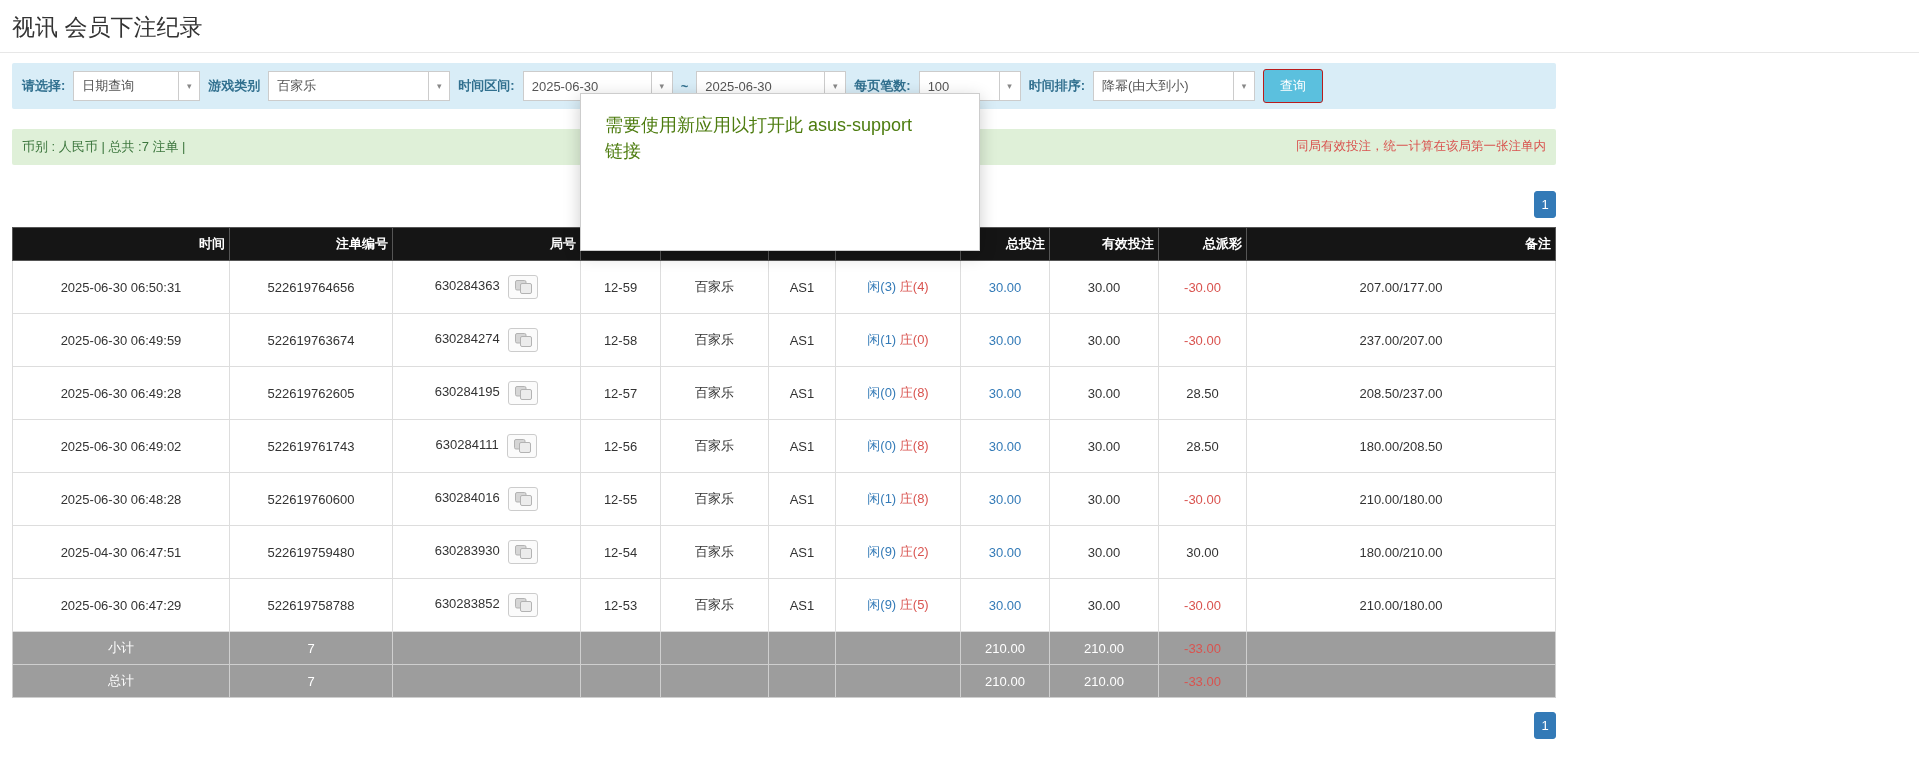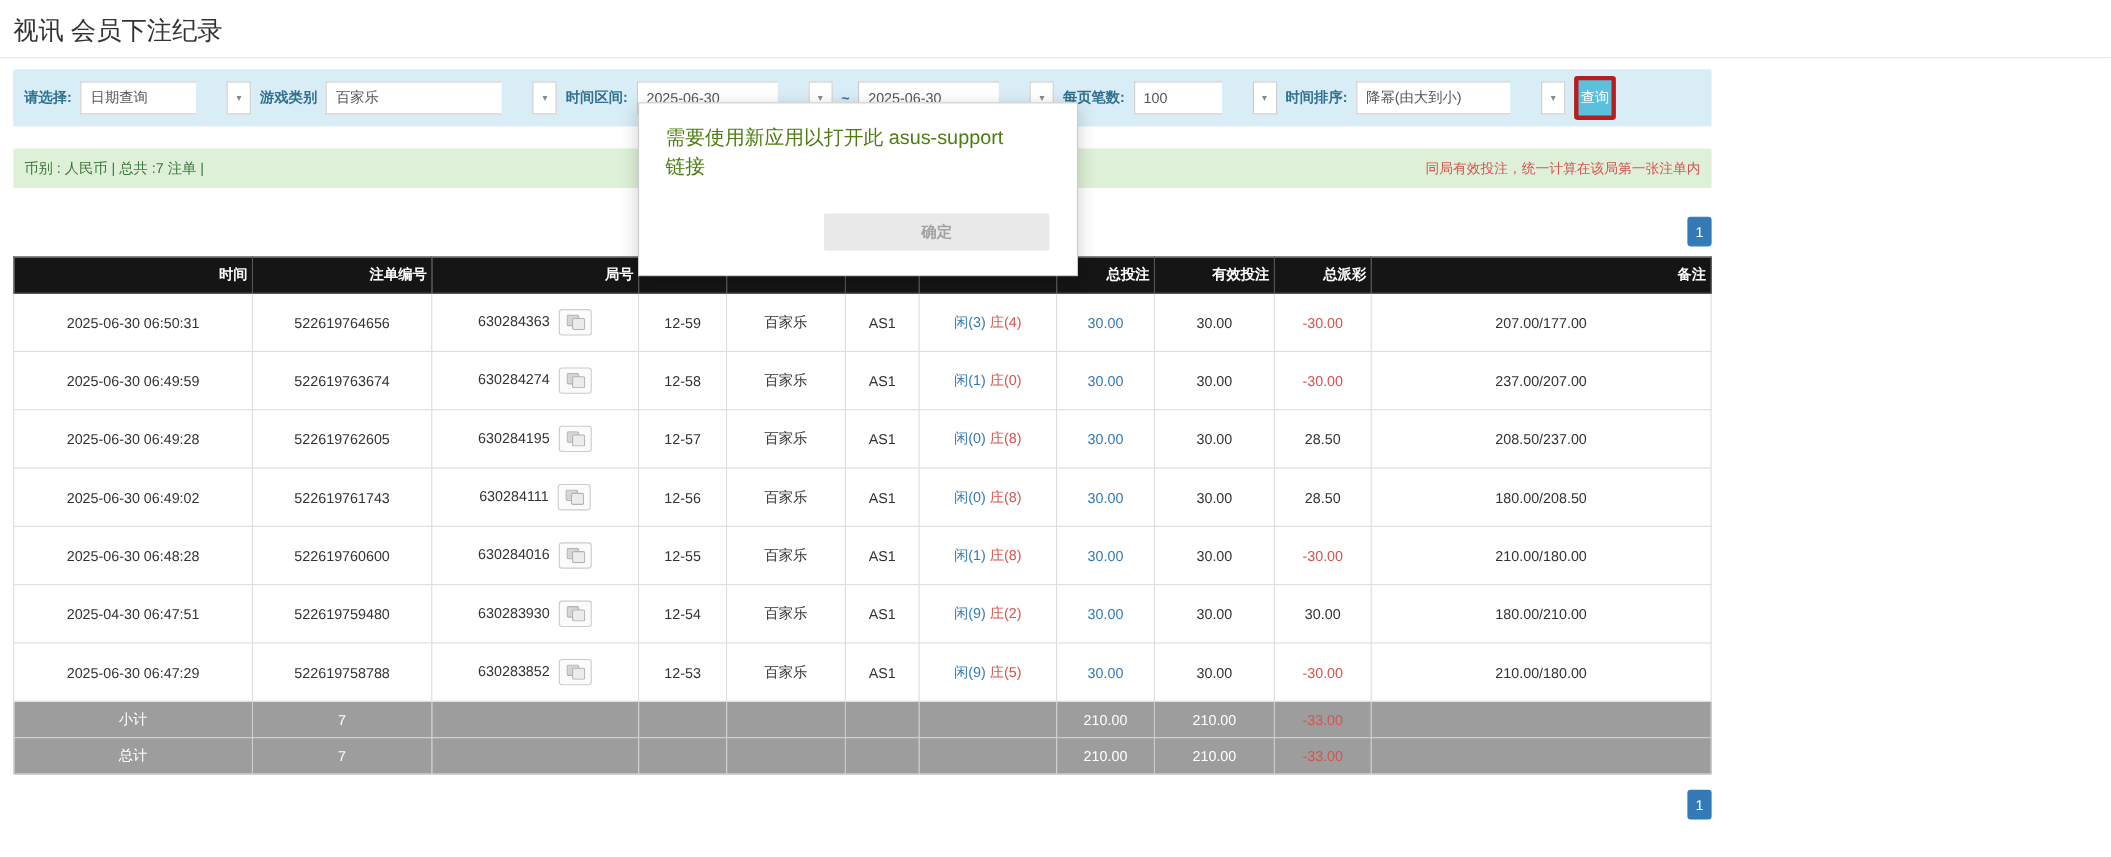--- a/index.html
+++ b/index.html
@@ -20,21 +20,21 @@
     background: #d9edf7;
     margin-top: 10px;
     padding: 6px 10px;
     display: flex;
     align-items: center;
     gap: 8px;
     font-size: 13px;
     border-radius: 2px;
   }
   .filter-label { color: #31708f; font-weight: bold; white-space: nowrap; }
-  .combo { display: inline-flex; align-items: flex-start; gap: 28px; }
+  .combo { display: inline-flex; align-items: flex-start; }
   .combo-input {
     height: 30px;
     border: 1px solid #ccc;
     border-right: none;
     padding: 0 8px;
     font-size: 13px;
     color: #555;
     background: #fff;
     outline: none;
     font-family: inherit;
@@ -46,37 +46,37 @@
     color: #888;
     font-size: 9px;
     cursor: pointer;
     display: inline-flex; align-items: center; justify-content: center;
   }
   .w105 { width: 105px; } .w160 { width: 160px; } .w130 { width: 128px; }
   .w80 { width: 80px; } .w140 { width: 140px; }
   .range-sep { color: #31708f; font-weight: bold; }
   .search-btn {
     background: #5bc0de;
-    border: 4px solid #b91c1c;
+    border: 1px solid #b91c1c;
     color: #fff;
     font-size: 13px;
-    padding: 7px 2px;
+    padding: 7px 16px;
     border-radius: 3px;
     cursor: pointer;
     font-family: inherit;
   }
 
   
   .summary-bar {
     background: #dff0d8;
     margin-top: 20px;
     padding: 9px 10px;
     display: flex;
     justify-content: space-between;
-    align-items: flex-end;
+    align-items: flex-start;
     font-size: 13px;
     border-radius: 2px;
   }
   .summary-left { color: #3c763d; }
   .summary-right { color: #d9534f; font-size: 12.5px; }
 
   
   .pagination-row { display: flex; justify-content: flex-end; }
   .pagination-row.top { margin: 26px 0 9px; }
   .pagination-row.bottom { margin: 14px 0 10px; }
@@ -421,14 +421,13 @@
   </table>
 
   <div class="pagination-row bottom">
     <button class="page-btn">1</button>
   </div>
 
 </div>
 
 <div class="modal-dialog">
   <div class="modal-message">需要使用新应用以打开此 asus-support 链接</div>
-  <button class="modal-confirm">确定</button>
 </div>
 
 </body></html>

